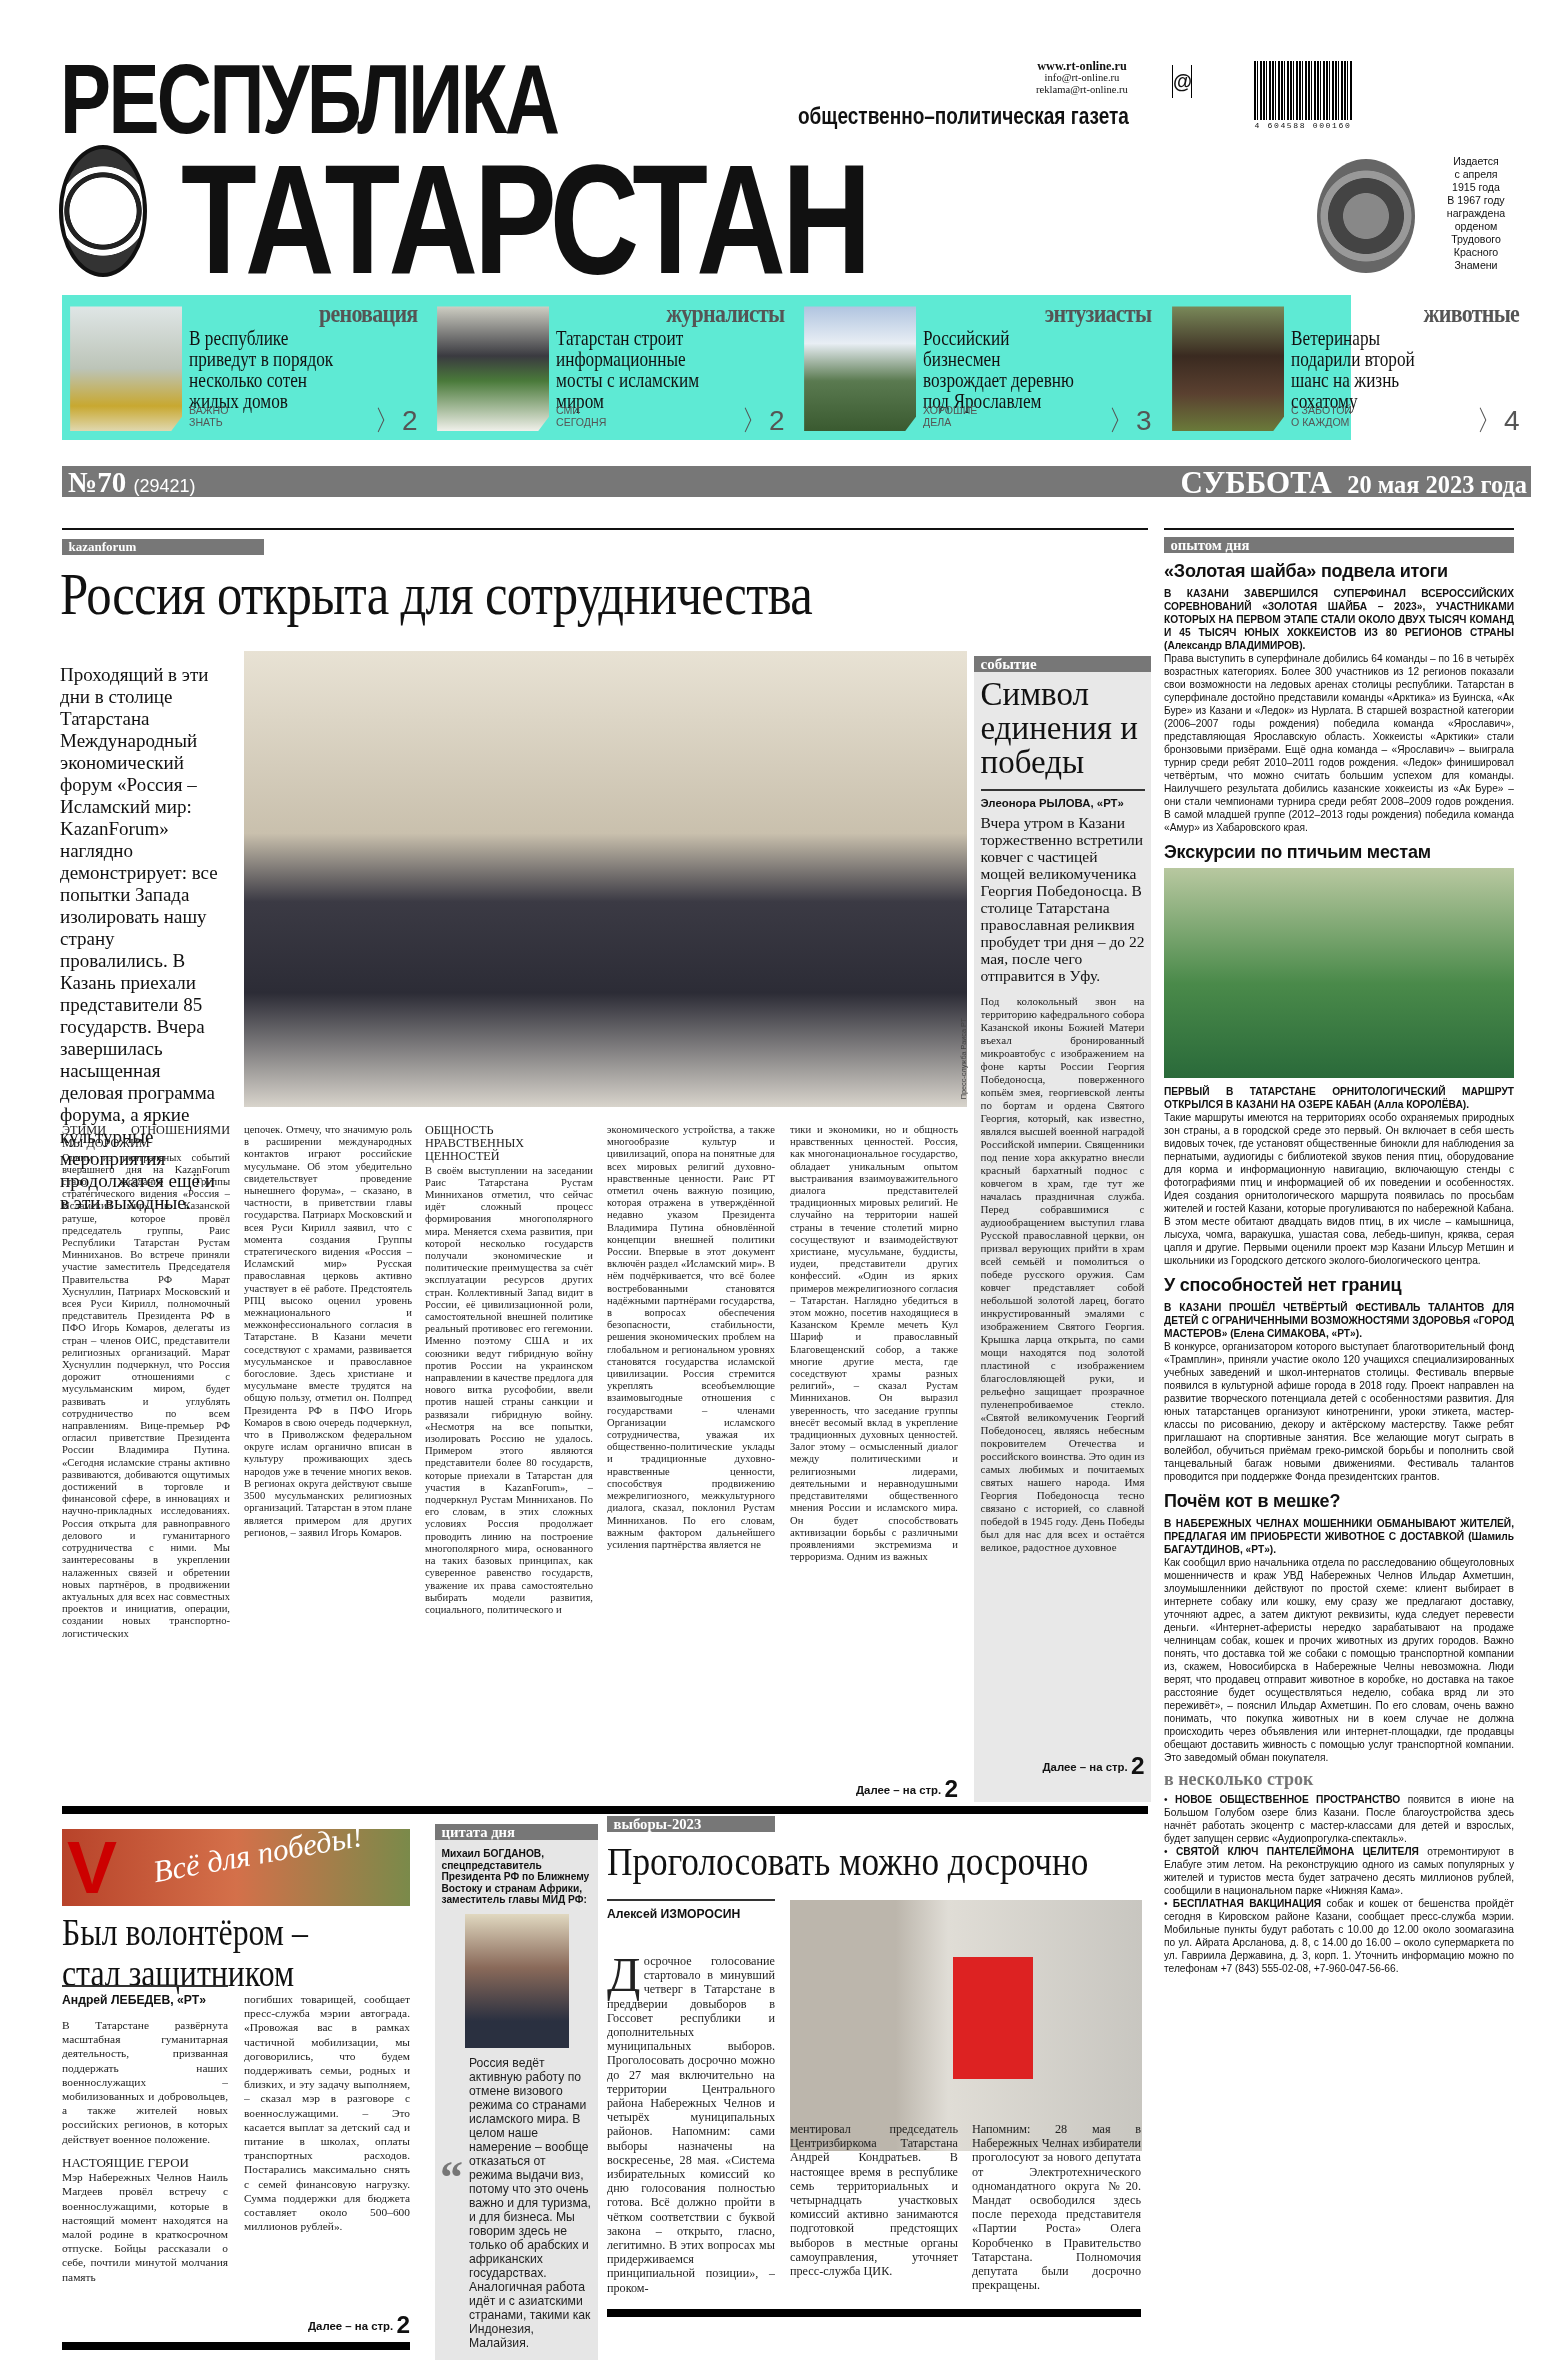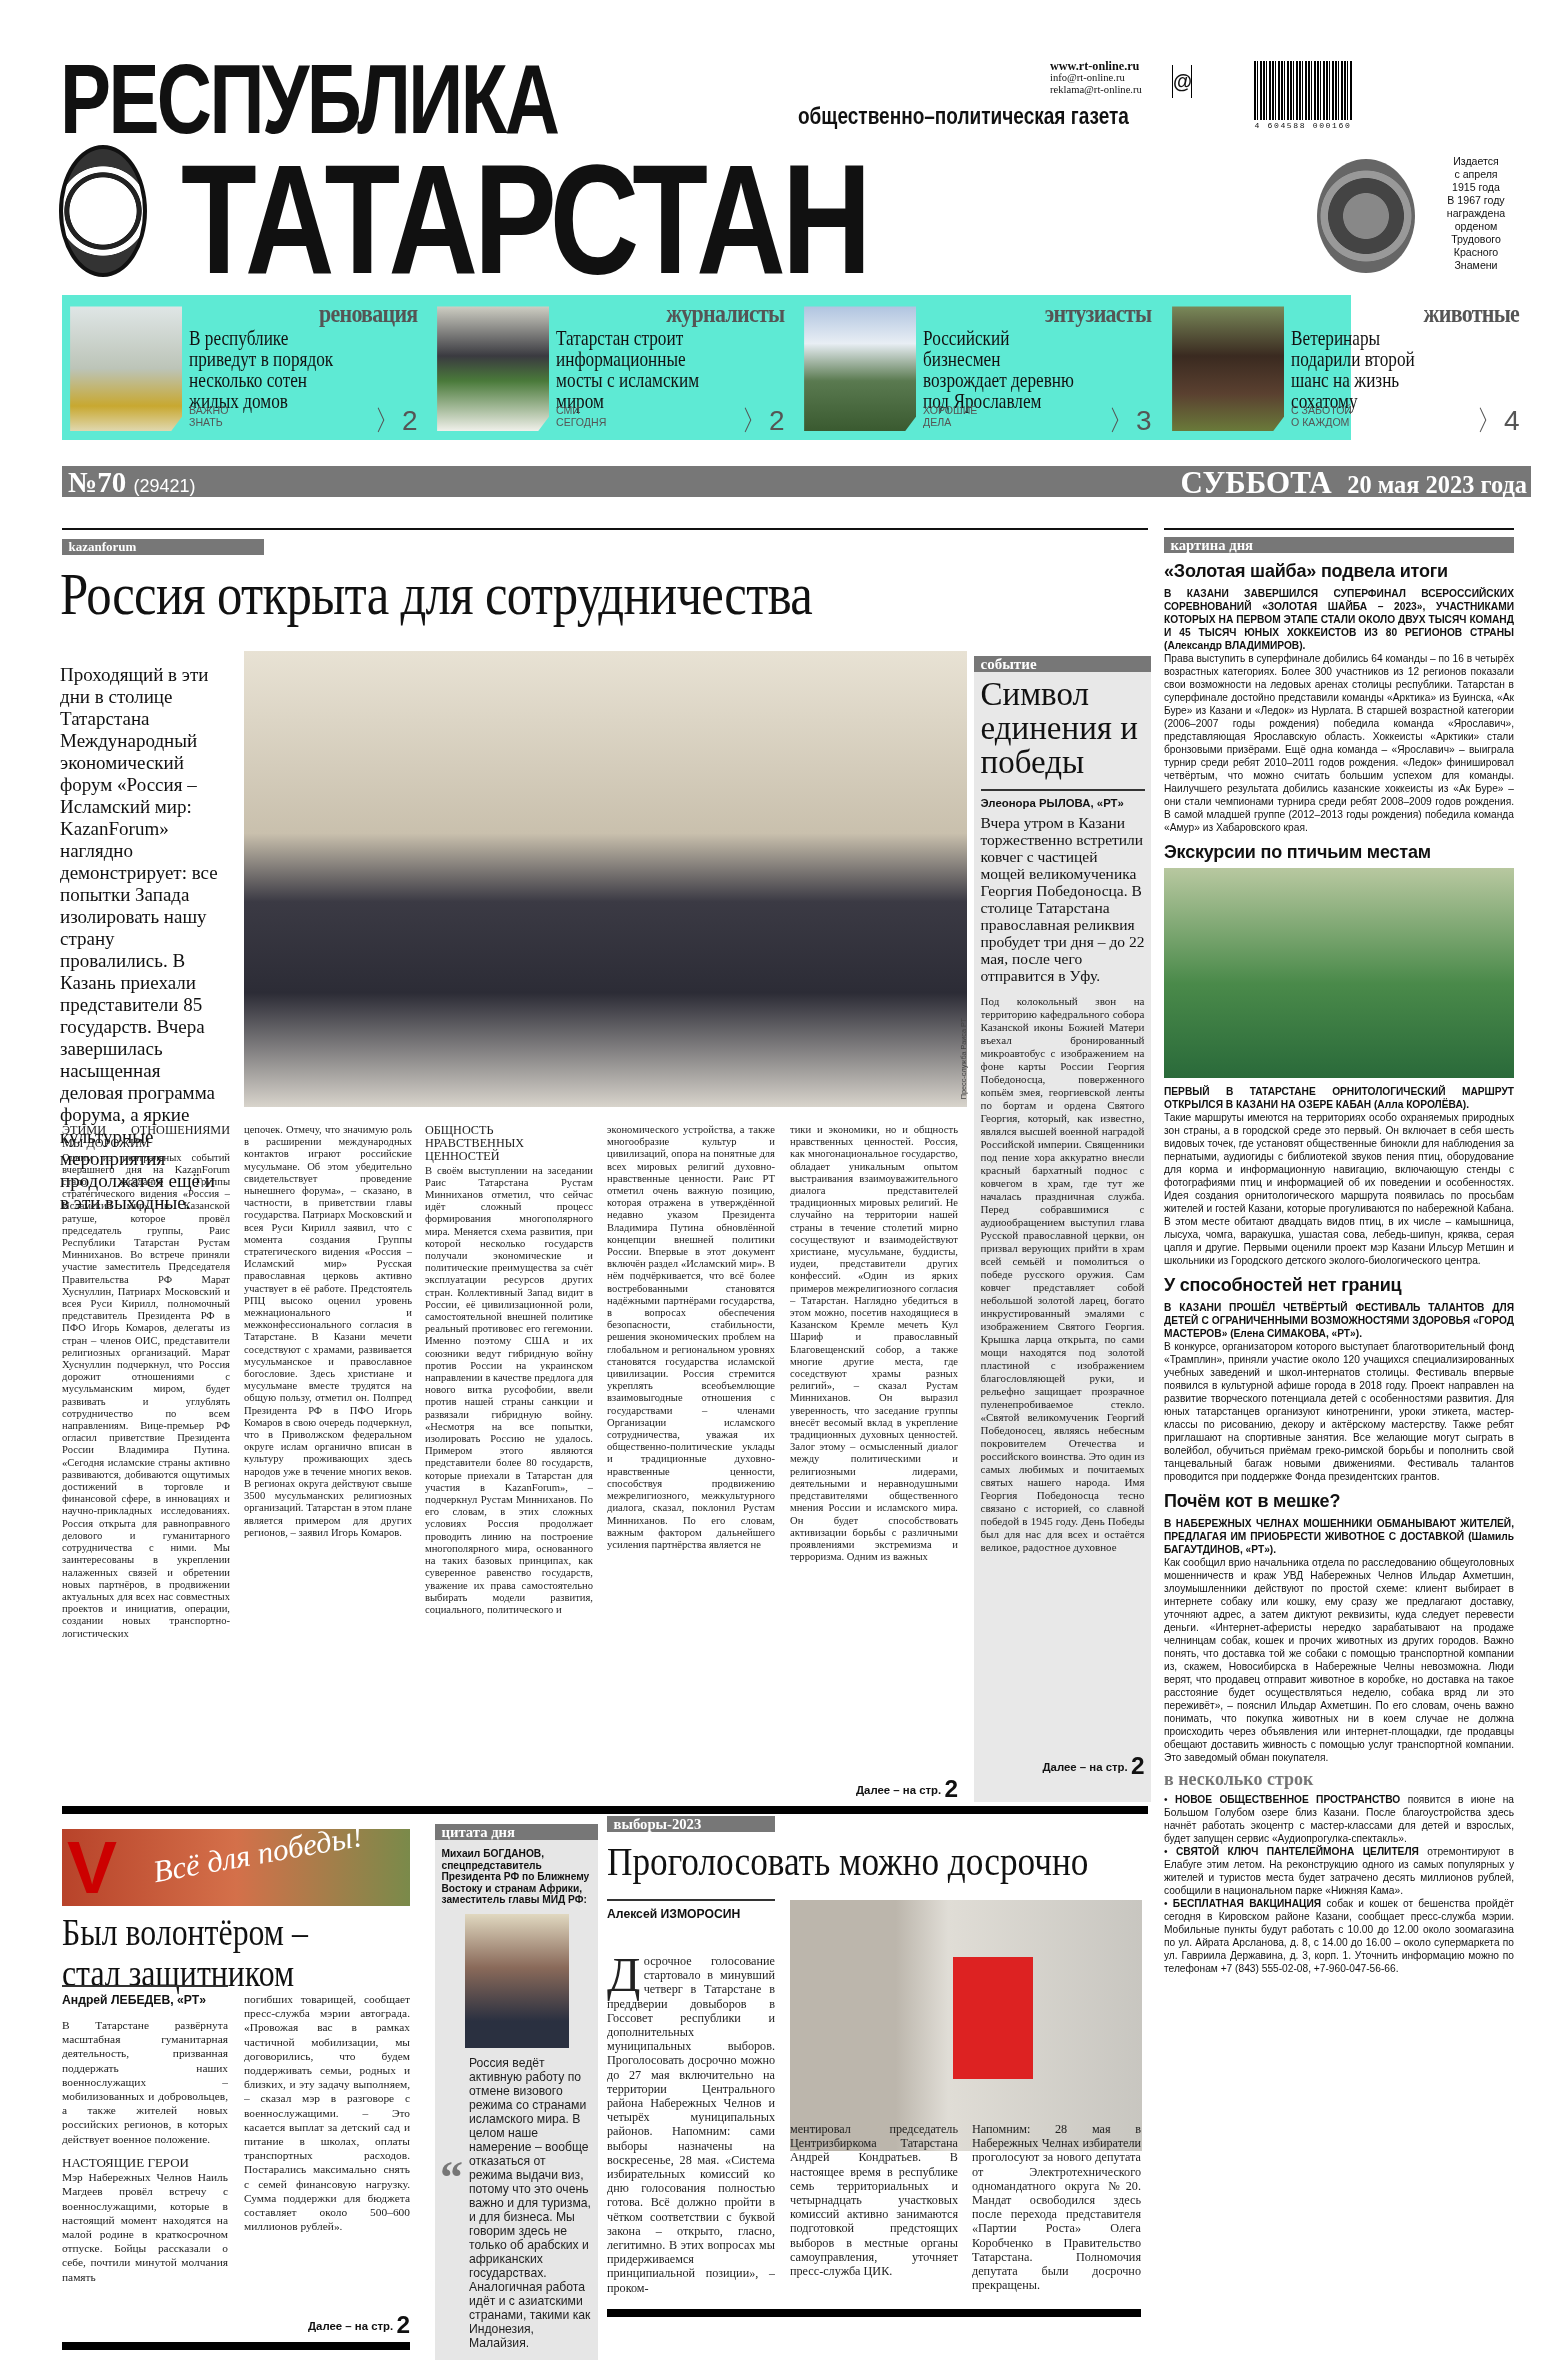--- a/index.html
+++ b/index.html
@@ -2,21 +2,21 @@
 <html style="font-size:13px"><head>
 <meta charset="utf-8">
 <style>
 *{box-sizing:border-box;margin:0;padding:0}
 html,body{width:1563px;height:2377px;background:#fff;overflow:hidden}
 body{position:relative;font-family:"Liberation Serif",serif;color:#111}
 .abs{position:absolute}
 
 .mast-top{left:60px;top:50px;font:bold 98px "Liberation Sans",sans-serif;letter-spacing:-3.3px;transform:scaleX(.78);transform-origin:left top;line-height:1}
 .mast-big{left:181px;top:142px;font:bold 155px "Liberation Sans",sans-serif;letter-spacing:-4.9px;transform:scaleX(.80);transform-origin:left top;line-height:1}
-.links{left:1050px;top:60px;text-align:left;width:114px;font-size:10.6px;line-height:12.2px}
+.links{left:1025px;top:60px;text-align:center;width:114px;font-size:10.6px;line-height:12.2px}
 .links .w{font-weight:bold;font-size:12.2px}
 .at{left:1172px;top:65px;width:19.5px;height:33px;border-left:0.8px solid #000;border-right:0.8px solid #000;font:bold 19.5px "Liberation Sans",sans-serif;text-align:center;line-height:33px}
 .barcode{left:1254px;top:61px;width:98px;height:59px;background:repeating-linear-gradient(90deg,#000 0 1.6px,#fff 1.6px 3.3px,#000 3.3px 4.1px,#fff 4.1px 5.7px,#000 5.7px 8.1px,#fff 8.1px 9px)}
 .bcnum{left:1252px;top:121px;width:102px;font:8.1px "Liberation Mono",monospace;letter-spacing:1.6px;text-align:center}
 .emblem{left:59px;top:145px;width:88px;height:132px;border-radius:50%;border:4.1px solid #111;background:radial-gradient(circle,#fff 0 45%,#222 46% 52%,#fff 53% 60%,#333 61%)}
 .order{left:1317px;top:159px;width:98px;height:114px;border-radius:50%;background:radial-gradient(circle,#888 0 30%,#444 31% 50%,#999 51% 60%,#666 61%)}
 .since{left:1421px;top:155px;width:110px;text-align:center;font:10.6px "Liberation Sans",sans-serif;line-height:13px}
 
 .strip{left:62px;top:295px;width:1289px;height:145px;background:#5eead4}
 .teaser{position:absolute;top:0;height:145px;width:367px}
@@ -177,21 +177,21 @@
   <div class="tag" style="font-size:15px">событие</div>
   <div class="ttl">Символ единения и победы</div>
   <div style="height:1.6px;background:#333;margin:9.8px 6.5px 6.5px"></div>
   <div class="by">Элеонора РЫЛОВА, «РТ»</div>
   <div class="lead2">Вчера утром в Казани торжественно встретили ковчег с частицей мощей великомученика Георгия Победоносца. В столице Татарстана православная реликвия пробудет три дня – до 22 мая, после чего отправится в Уфу.</div>
   <div class="colt" style="margin:11.4px 6.5px 0;height:749px;overflow:hidden;font-size:11px;line-height:13px">Под колокольный звон на территорию кафедрального собора Казанской иконы Божией Матери въехал бронированный микроавтобус с изображением на фоне карты России Георгия Победоносца, поверженного копьём змея, георгиевской ленты по бортам и ордена Святого Георгия, который, как известно, являлся высшей военной наградой Российской империи. Священники под пение хора аккуратно внесли красный бархатный поднос с ковчегом в храм, где тут же началась праздничная служба. Перед собравшимися с аудиообращением выступил глава Русской православной церкви, он призвал верующих прийти в храм всей семьёй и помолиться о победе русского оружия. Сам ковчег представляет собой небольшой золотой ларец, богато инкрустированный эмалями с изображением Святого Георгия. Крышка ларца открыта, по сами мощи находятся под золотой пластиной с изображением благословляющей руки, и рельефно защищает прозрачное пуленепробиваемое стекло. «Святой великомученик Георгий Победоносец, являясь небесным покровителем Отечества и российского воинства. Это один из самых любимых и почитаемых святых нашего народа. Имя Георгия Победоносца тесно связано с историей, со славной победой в 1945 году. День Победы был для нас для всех и остаётся великое, радостное духовное</div>
   <div class="more" style="margin:8.1px 6.5px 0"><span>Далее – на стр.</span> <b>2</b></div>
 </div>
 
 <div class="abs rcol">
-  <div class="tag" style="font-size:14.7px">картина дня</div>
+  <div class="tag" style="font-size:14.7px">опытом дня</div>
   <h3>«Золотая шайба» подвела итоги</h3>
   <div class="cap"><span style="text-transform:uppercase">В КАЗАНИ ЗАВЕРШИЛСЯ СУПЕРФИНАЛ ВСЕРОССИЙСКИХ СОРЕВНОВАНИЙ «ЗОЛОТАЯ ШАЙБА – 2023», УЧАСТНИКАМИ КОТОРЫХ НА ПЕРВОМ ЭТАПЕ СТАЛИ ОКОЛО ДВУХ ТЫСЯЧ КОМАНД И 45 ТЫСЯЧ ЮНЫХ ХОККЕИСТОВ ИЗ 80 РЕГИОНОВ СТРАНЫ</span> <span>(Александр ВЛАДИМИРОВ).</span></div>
   <p>Права выступить в суперфинале добились 64 команды – по 16 в четырёх возрастных категориях. Более 300 участников из 12 регионов показали свои возможности на ледовых аренах столицы республики. Татарстан в суперфинале достойно представили команды «Арктика» из Буинска, «Ак Буре» из Казани и «Ледок» из Нурлата. В старшей возрастной категории (2006–2007 годы рождения) победила команда «Ярославич», представляющая Ярославскую область. Хоккеисты «Арктики» стали бронзовыми призёрами. Ещё одна команда – «Ярославич» – выиграла турнир среди ребят 2010–2011 годов рождения. «Ледок» финишировал четвёртым, что можно считать большим успехом для команды. Наилучшего результата добились казанские хоккеисты из «Ак Буре» – они стали чемпионами турнира среди ребят 2008–2009 годов рождения. В самой младшей группе (2012–2013 годы рождения) победила команда «Амур» из Хабаровского края.</p>
   <h3>Экскурсии по птичьим местам</h3>
   <div class="birdph"></div>
   <div class="cap"><span style="text-transform:uppercase">ПЕРВЫЙ В ТАТАРСТАНЕ ОРНИТОЛОГИЧЕСКИЙ МАРШРУТ ОТКРЫЛСЯ В КАЗАНИ НА ОЗЕРЕ КАБАН</span> <span>(Алла КОРОЛЁВА).</span></div>
   <p>Такие маршруты имеются на территориях особо охраняемых природных зон страны, а в городской среде это первый. Он включает в себя шесть видовых точек, где установят общественные бинокли для наблюдения за пернатыми, аудиогиды с библиотекой звуков пения птиц, оборудование для корма и информационную навигацию, включающую стенды с фотографиями птиц и информацией об их поведении и особенностях. Идея создания орнитологического маршрута появилась по просьбам жителей и гостей Казани, которые прогуливаются по набережной Кабана. В этом месте обитают двадцать видов птиц, в их числе – камышница, лысуха, чомга, варакушка, ушастая сова, лебедь-шипун, кряква, серая цапля и другие. Первыми оценили проект мэр Казани Ильсур Метшин и школьники из Городского детского эколого-биологического центра.</p>
   <h3>У способностей нет границ</h3>
   <div class="cap"><span style="text-transform:uppercase">В КАЗАНИ ПРОШЁЛ ЧЕТВЁРТЫЙ ФЕСТИВАЛЬ ТАЛАНТОВ ДЛЯ ДЕТЕЙ С ОГРАНИЧЕННЫМИ ВОЗМОЖНОСТЯМИ ЗДОРОВЬЯ «ГОРОД МАСТЕРОВ»</span> <span>(Елена СИМАКОВА, «РТ»).</span></div>
   <p>В конкурсе, организатором которого выступает благотворительный фонд «Трамплин», приняли участие около 120 учащихся специализированных учебных заведений и школ-интернатов столицы. Фестиваль впервые появился в культурной афише города в 2018 году. Проект направлен на развитие творческого потенциала детей с особенностями развития. Для юных татарстанцев организуют кинотренинги, уроки этикета, мастер-классы по рисованию, декору и актёрскому мастерству. Также ребят приглашают на спортивные занятия. Все желающие могут сыграть в волейбол, обучиться приёмам греко-римской борьбы и пополнить свой танцевальный багаж новыми движениями. Фестиваль талантов проводится при поддержке Фонда президентских грантов.</p>

